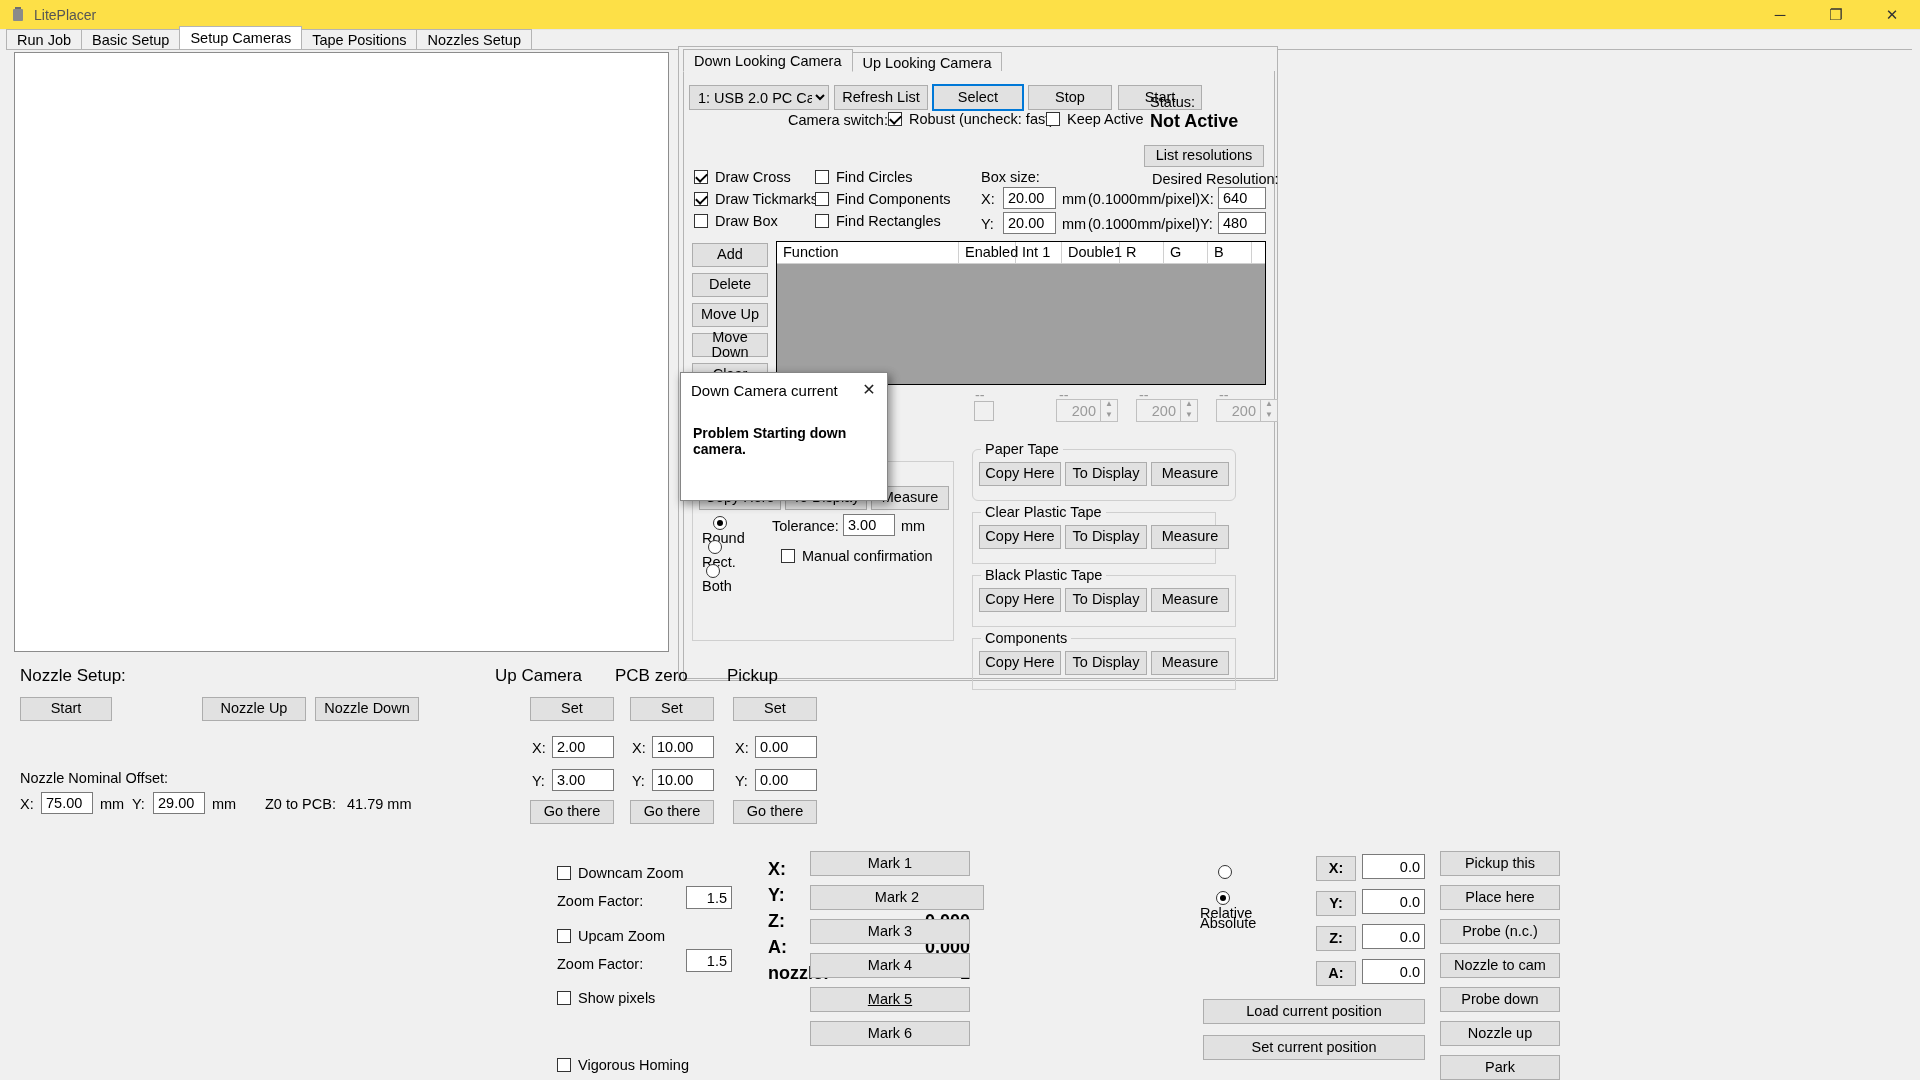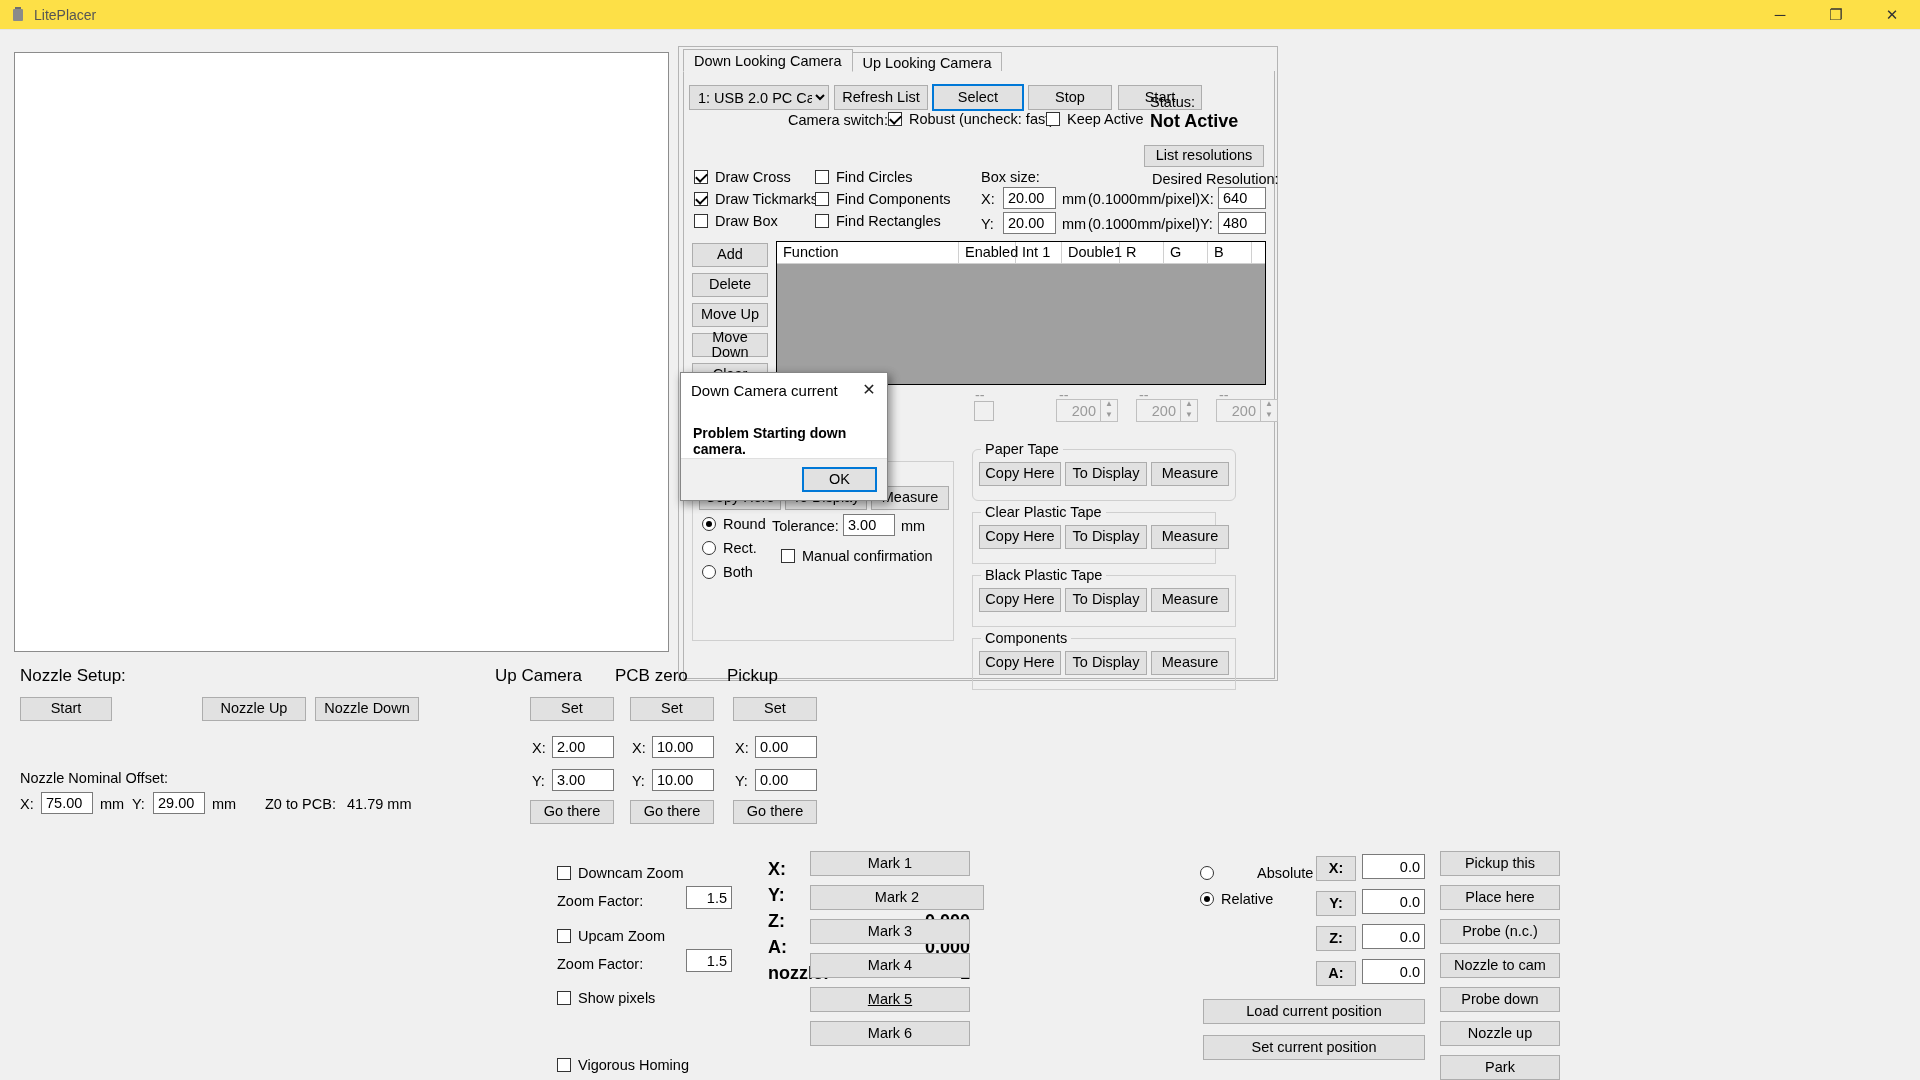--- a/index.html
+++ b/index.html
@@ -59,21 +59,21 @@
   .cb { display: flex; align-items: center; font-size: 14.5px; white-space: nowrap; }
   .cb .box {
     width: 14px; height: 14px; border: 1px solid #333; background: #fff;
     margin-right: 7px; position: relative; flex: none;
   }
   .cb .box.checked::after {
     content: ""; position: absolute; left: 3px; top: 0px; width: 5px; height: 9px;
     border: solid #000; border-width: 0 2px 2px 0; transform: rotate(45deg);
   }
   .cb .box.dis { background: #f0f0f0; border-color: #b9b9b9; }
-  .rb { display: flex; align-items: center; font-size: 14.5px; white-space: nowrap; }
+  .rb { display: flex; align-items: center; font-size: 14.5px; white-space: nowrap; flex-direction: column; }
   .rb .dot {
     width: 14px; height: 14px; border: 1px solid #333; border-radius: 50%;
     background: #fff; margin-right: 7px; position: relative; flex: none;
   }
   .rb .dot.sel::after {
     content: ""; position: absolute; left: 3px; top: 3px; width: 6px; height: 6px;
     border-radius: 50%; background: #000;
   }
   .group {
     border: 1px solid #cfcfcf; position: absolute;
@@ -153,20 +153,27 @@
         <div class="body"></div>
     </div>
     <div class="tb-title">LitePlacer</div>
     <div class="tb-buttons">
       <div class="tb-btn">─</div>
       <div class="tb-btn">❐</div>
       <div class="tb-btn close">✕</div>
     </div>
   </div>
 
+  <div class="tabstrip">
+    <div class="tab">Run Job</div>
+    <div class="tab">Basic Setup</div>
+    <div class="tab active">Setup Cameras</div>
+    <div class="tab">Tape Positions</div>
+    <div class="tab">Nozzles Setup</div>
+  </div>
 
   <div class="preview"></div>
 
   <div class="camerapanel">
     <div class="inner-tabs">
       <div class="tab active">Down Looking Camera</div>
       <div class="tab">Up Looking Camera</div>
     </div>
     <div class="panel-body">
 
@@ -385,23 +392,20 @@
     <div class="lbl" style="position:absolute;left:735px;top:773px;">Y:</div>
     <div class="txt" style="position:absolute;left:755px;top:769px;width:62px;height:22px;">0.00</div>
     <div class="btn" style="position:absolute;left:733px;top:800px;width:84px;height:24px;">Go there</div>
   </div>
 
   <div class="dlg-shadow"></div>
   <div class="dlg">
     <div class="dlg-title">Down Camera current</div>
     <div class="dlg-x">✕</div>
     <div class="dlg-msg">Problem Starting down camera.</div>
-    <div class="dlg-foot">
-      <div class="btn focus dlg-ok">OK</div>
-    </div>
   </div>
 
   <div class="bottombar">
 
     <div class="cb" style="position:absolute;left:557px;top:27px;">
       <span class="box"></span>
       <span>Downcam Zoom</span>
     </div>
     <div class="lbl" style="position:absolute;left:557px;top:55px;">Zoom Factor:</div>
     <div class="txt right" style="position:absolute;left:686px;top:48px;width:46px;height:23px;">1.5</div>

